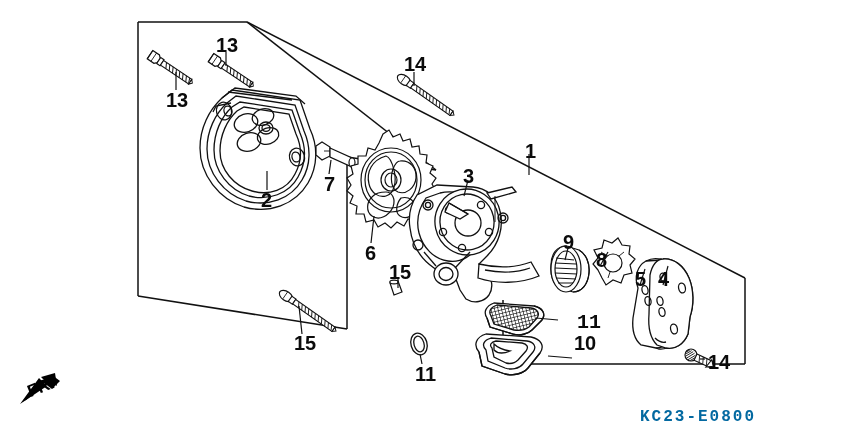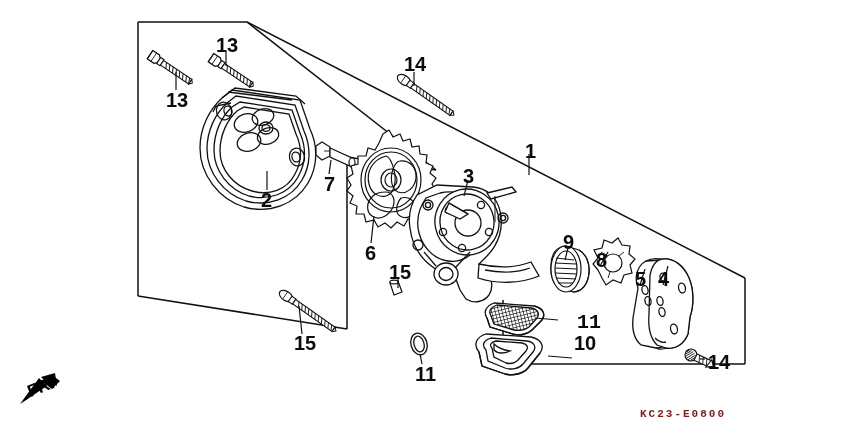--- a/index.html
+++ b/index.html
@@ -17,24 +17,24 @@
     font-size:20px;
     font-weight:700;
     color:#0b0b0b;
     line-height:1;
     white-space:nowrap;
     letter-spacing:0px;
   }
   .partno{
     position:absolute;
     font-family:"Liberation Mono","DejaVu Sans Mono",monospace;
-    font-size:11px;
+    font-size:16px;
     font-weight:700;
     letter-spacing:2.0px;
-    color:#7f1d1d;
+    color:#0369a1;
     white-space:nowrap;
   }
   .frtext{
     position:absolute;
     font-family:"Liberation Sans", sans-serif;
     font-weight:800;
     font-size:17px;
     color:#000;
     white-space:nowrap;
     transform:rotate(-22deg);

